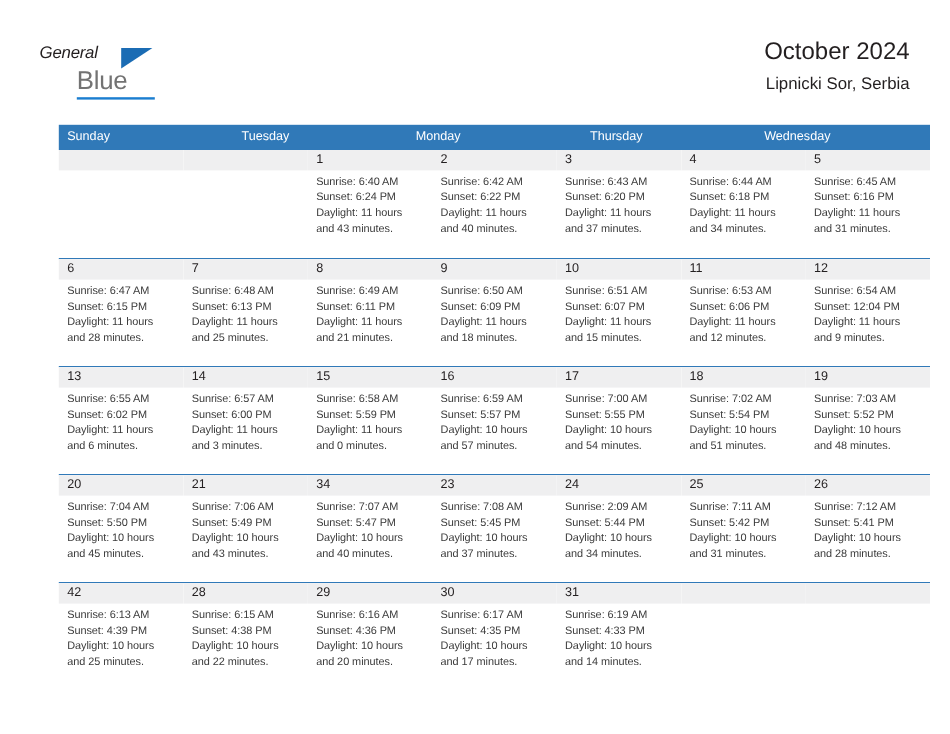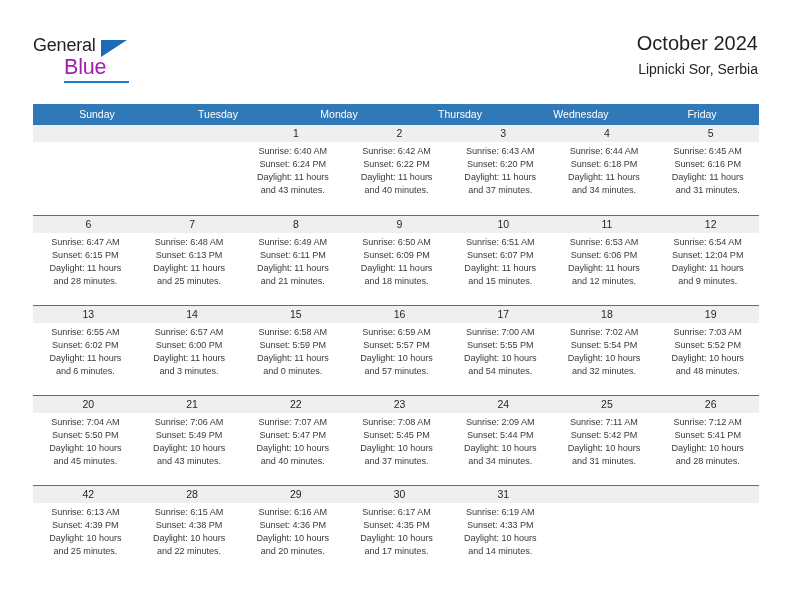--- a/index.html
+++ b/index.html
@@ -35,41 +35,42 @@
     position: absolute;
     left: 33px;
     top: 36px;
     width: 120px;
     height: 48px;
   }
   .logo-general {
     position: absolute;
     left: 0;
     top: 0;
-    font-size: 18px;
+    font-size: 14px;
     letter-spacing: -0.2px;
     color: #231f20;
     font-family: "Liberation Sans", sans-serif;
     line-height: 1;
+    font-style: italic;
   }
   .logo-tri {
     position: absolute;
     left: 68px;
     top: 4px;
     width: 0;
     height: 0;
     border-left: 26px solid #1b6cb4;
     border-bottom: 17px solid transparent;
   }
   .logo-blue {
     position: absolute;
     left: 31px;
     top: 21px;
     font-size: 21.5px;
-    color: #a21caf;
+    color: #737373;
     line-height: 1;
     letter-spacing: -0.2px;
   }
   .logo-rule {
     position: absolute;
     left: 31px;
     top: 45px;
     width: 65px;
     height: 2px;
     background: #1b7ed0;
@@ -93,24 +94,23 @@
     font-size: 14px;
     font-weight: normal;
     color: #231f20;
     line-height: 1.18;
     white-space: nowrap;
   }
 
   
   .calendar {
     position: absolute;
-    left: 33px;
+    left: 49px;
     top: 104px;
     width: 726px;
-    text-align: center;
   }
 
   .weekday-row {
     display: flex;
     background: #3079b8;
     height: 21px;
   }
   .weekday {
     flex: 1 1 0;
     min-width: 0;
@@ -189,21 +189,20 @@
 
   </div>
 
   <div class="calendar">
     <div class="weekday-row" id="weekday-row">
         <div class="weekday">Sunday</div>
         <div class="weekday">Tuesday</div>
         <div class="weekday">Monday</div>
         <div class="weekday">Thursday</div>
         <div class="weekday">Wednesday</div>
-        <div class="weekday">Friday</div>
       </div>
     <div id="weeks-container">
         <div class="week-row first">
           <div class="day-cell empty">
             <div class="day-num-band">
               <span class="day-num"></span>
             </div>
             <div class="day-body"></div>
           </div>
           <div class="day-cell empty">
@@ -404,21 +403,21 @@
             </div>
           </div>
           <div class="day-cell">
             <div class="day-num-band">
               <span class="day-num">18</span>
             </div>
             <div class="day-body">
               <div class="day-line">Sunrise: 7:02 AM</div>
               <div class="day-line">Sunset: 5:54 PM</div>
               <div class="day-line">Daylight: 10 hours</div>
-              <div class="day-line">and 32 minutes.</div>
+              <div class="day-line">and 51 minutes.</div>
             </div>
           </div>
           <div class="day-cell">
             <div class="day-num-band">
               <span class="day-num">19</span>
             </div>
             <div class="day-body">
               <div class="day-line">Sunrise: 7:03 AM</div>
               <div class="day-line">Sunset: 5:52 PM</div>
               <div class="day-line">Daylight: 10 hours</div>
@@ -444,21 +443,21 @@
             </div>
             <div class="day-body">
               <div class="day-line">Sunrise: 7:06 AM</div>
               <div class="day-line">Sunset: 5:49 PM</div>
               <div class="day-line">Daylight: 10 hours</div>
               <div class="day-line">and 43 minutes.</div>
             </div>
           </div>
           <div class="day-cell">
             <div class="day-num-band">
-              <span class="day-num">22</span>
+              <span class="day-num">34</span>
             </div>
             <div class="day-body">
               <div class="day-line">Sunrise: 7:07 AM</div>
               <div class="day-line">Sunset: 5:47 PM</div>
               <div class="day-line">Daylight: 10 hours</div>
               <div class="day-line">and 40 minutes.</div>
             </div>
           </div>
           <div class="day-cell">
             <div class="day-num-band">

